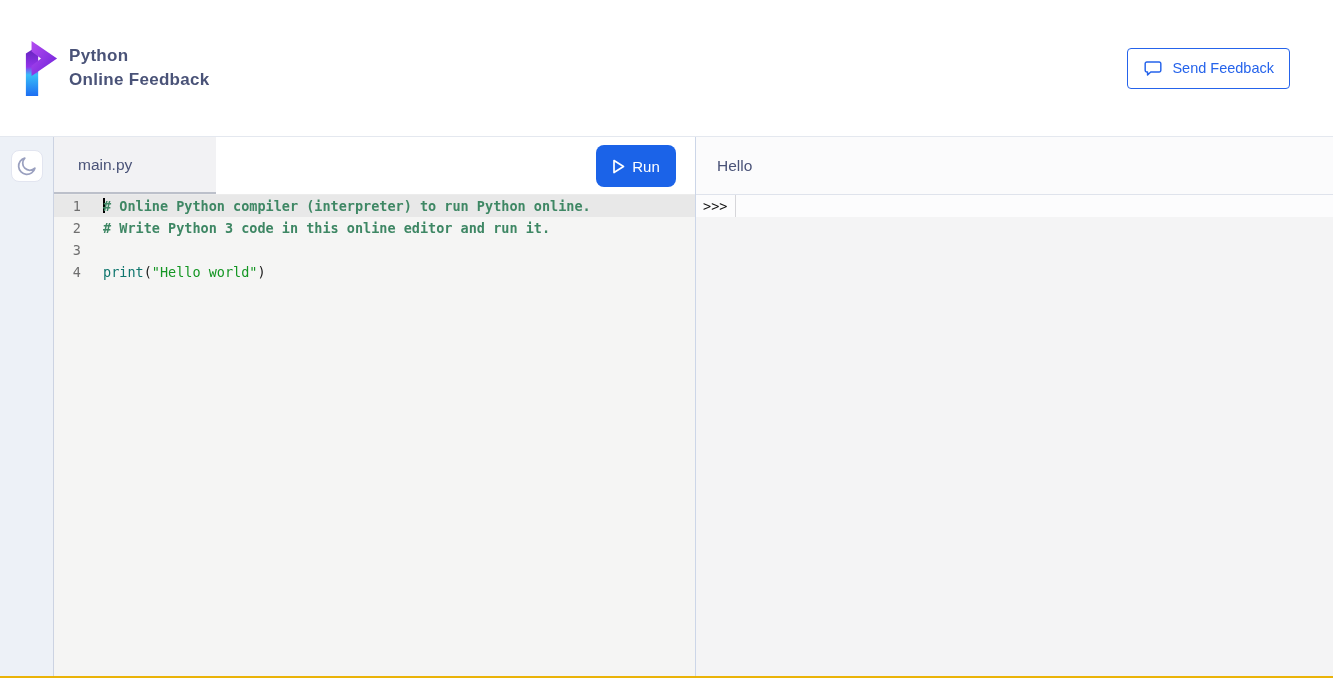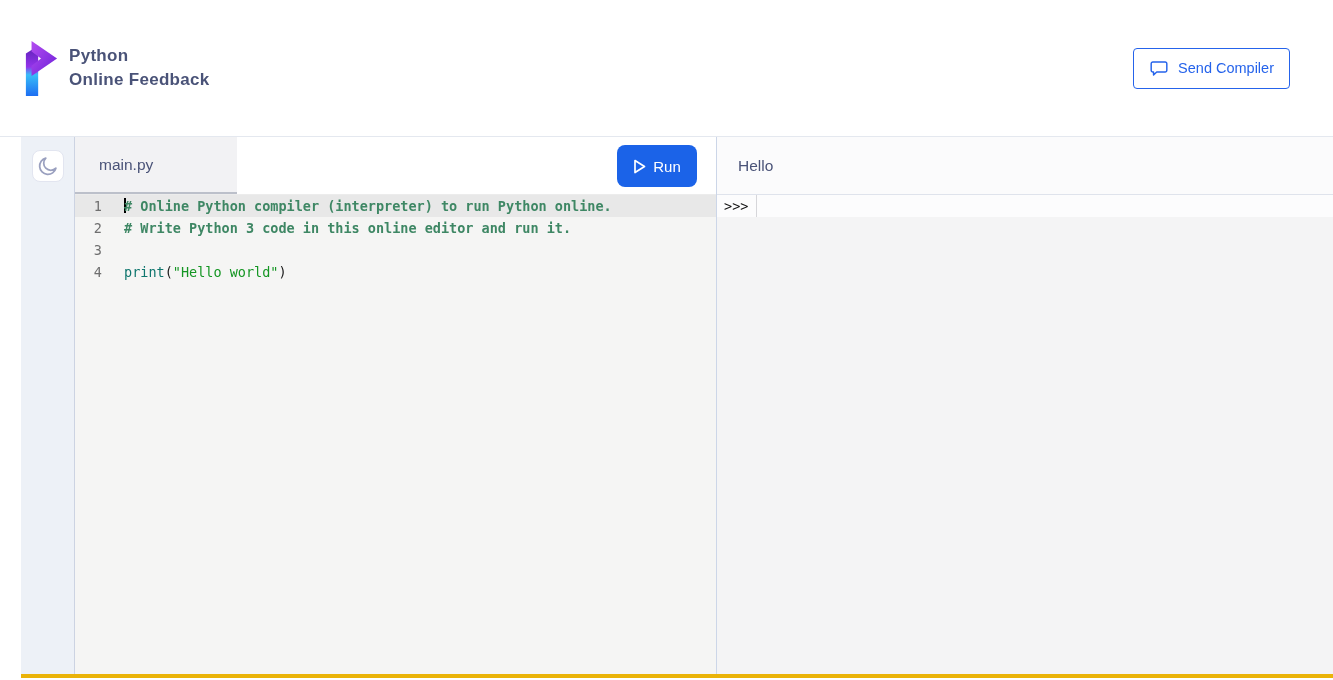--- a/index.html
+++ b/index.html
@@ -10,21 +10,21 @@
   .header { height:137px; background:#fff; border-bottom:1px solid #e4e8ef;
             display:flex; align-items:center; justify-content:space-between; padding:0 43px 0 24px; }
   .brand { display:flex; align-items:center; gap:11px; cursor:pointer; }
   .brand-text { color:#4a5378; font-size:17px; font-weight:600; line-height:24px; letter-spacing:.3px; }
   .feedback-btn { height:41px; padding:0 15px; display:flex; align-items:center; gap:9px;
                   border:1px solid #2563eb; border-radius:4px; background:#fff;
                   color:#2563eb; font-size:14.5px; font-weight:500; cursor:pointer;
                   font-family:"Liberation Sans", sans-serif; }
 
   
-  .main { display:flex; height:541px; border-bottom:4px solid #eab308;margin-left:21px; }
+  .main { display:flex; height:541px; border-bottom:2px solid #eab308; }
 
   .sidebar { width:54px; background:#edf1f7; border-right:1px solid #ccd3e2;
              padding-top:13px; display:flex; justify-content:center; flex:none; }
   .theme-btn { width:32px; height:32px; border-radius:8px; background:#fff;
                border:1px solid #e2e5f0; display:flex; align-items:center; justify-content:center;
                cursor:pointer; }
 
   
   .editor-panel { width:642px; flex:none; display:flex; flex-direction:column;
                   border-right:1px solid #ccd6e8; }
@@ -86,21 +86,21 @@
       </svg>
       <div class="brand-text">
         <div>Python</div>
         <div>Online Feedback</div>
       </div>
     </div>
     <button class="feedback-btn">
       <svg width="20" height="20" viewBox="0 0 22 22">
         <path d="M4.2 4.5 h13.6 a1.8 1.8 0 0 1 1.8 1.8 v7.2 a1.8 1.8 0 0 1 -1.8 1.8 h-9.3 L5 18.6 v-3.3 h-0.8 a1.8 1.8 0 0 1 -1.8 -1.8 v-7.2 a1.8 1.8 0 0 1 1.8 -1.8 z" fill="none" stroke="#2563eb" stroke-width="1.6" stroke-linejoin="round"></path>
       </svg>
-      <span>Send Compiler</span>
+      <span>Send Feedback</span>
     </button>
   </div>
 
   <div class="main">
 
     <div class="sidebar">
       <button class="theme-btn">
         <svg width="22" height="22" viewBox="0 0 24 24">
           <path d="M20.6 14.4 A 9 9 0 1 1 9.6 3.4 A 7.4 7.4 0 0 0 20.6 14.4 Z" fill="none" stroke="#9aa0bf" stroke-width="1.9" stroke-linejoin="round" stroke-linecap="round"></path>
         </svg>

